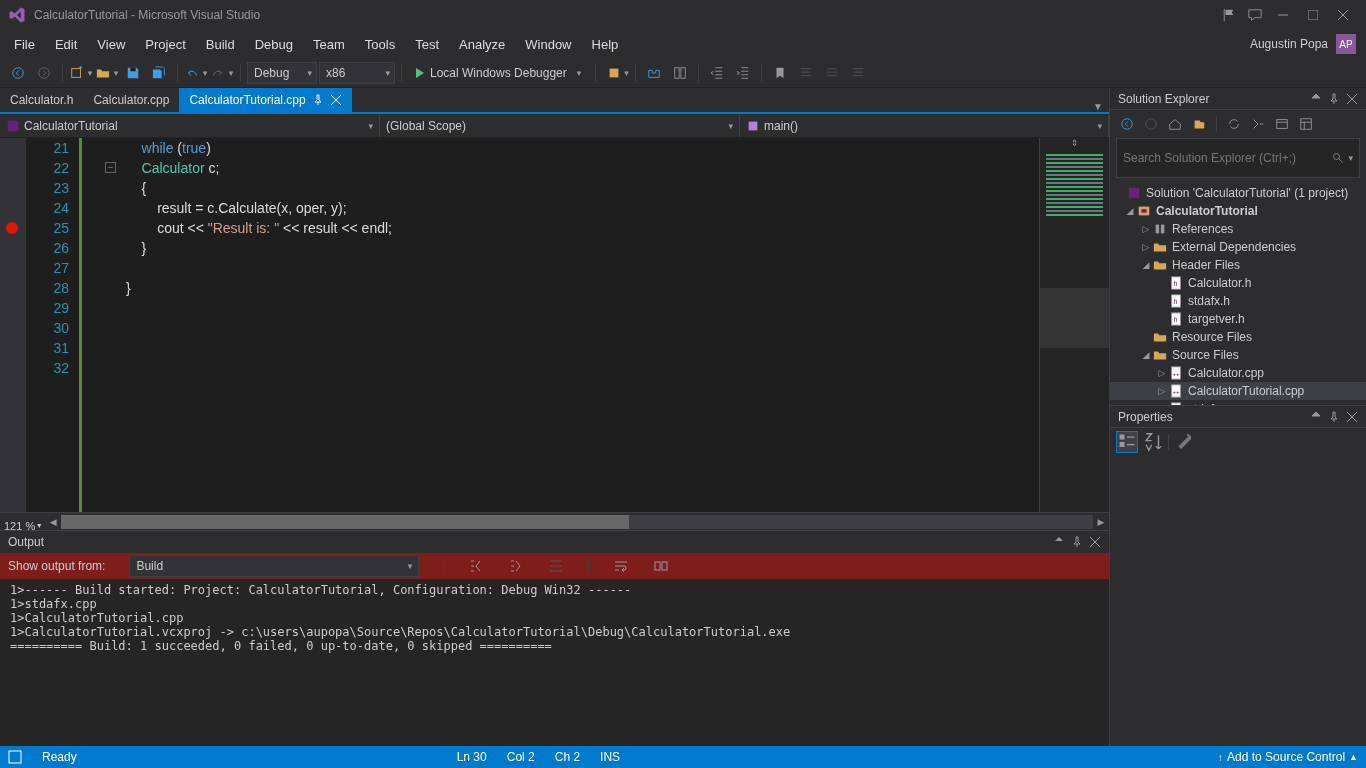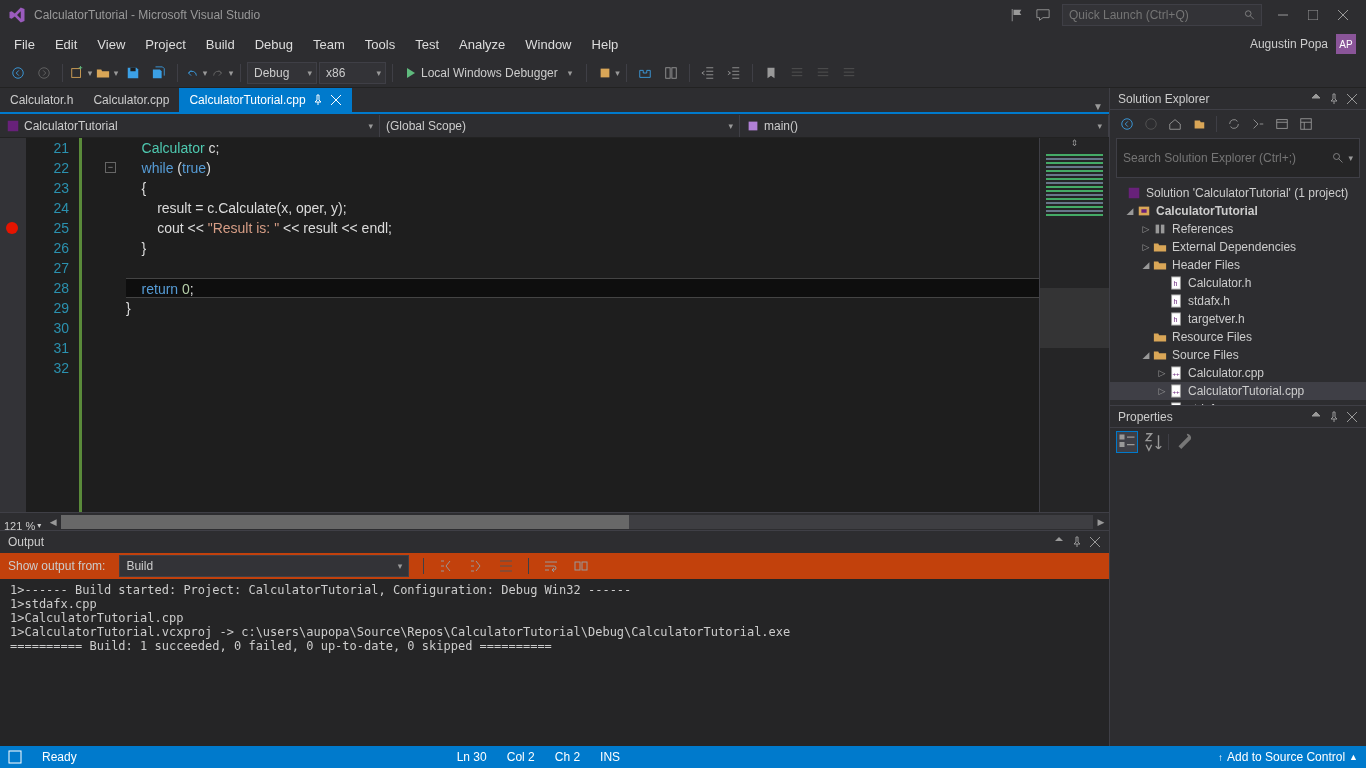--- a/index.html
+++ b/index.html
@@ -68,21 +68,21 @@
 .zoombar .zoom { padding:0 4px; display:flex; align-items:center;margin-top:8px; }
 .zoombar .zoom::after { content:"▾"; font-size:8px; margin-left:2px; }
 .zoombar .scrollbtn { width:16px; text-align:center; font-size:9px; color:#999; }
 .zoombar .scrolltrack { flex:1; height:14px; background:#3e3e42; position:relative; }
 .zoombar .scrollthumb { position:absolute; left:0; top:0; bottom:0; width:55%; background:#686868; }
 
 .output-panel { display:flex; flex-direction:column; border-top:1px solid #3f3f46; background:#252526; height:216px; }
 .panel-header { height:22px; background:#2d2d30; display:flex; align-items:center; padding:0 8px; font-size:12px; }
 .panel-header .spacer { flex:1; }
 .panel-header .pbtn { width:12px; height:12px; margin-left:6px; fill:#999; }
-.output-toolbar { height:26px; display:flex; align-items:center; padding:0 8px; gap:14px; background:#c2410c; }
+.output-toolbar { height:26px; display:flex; align-items:center; padding:0 8px; gap:24px; background:#7f1d1d; }
 .output-toolbar .combo { width:290px; height:22px; background:#333337; border:1px solid #3f3f46; padding:0 6px; font-size:12px; display:flex; align-items:center; position:relative; }
 .output-toolbar .combo::after { content:"▾"; position:absolute; right:6px; font-size:9px; color:#999; }
 .output-toolbar .icn { width:16px; height:16px; }
 .output-text { flex:1; font-family:Consolas,monospace; font-size:12px; color:#ccc; padding:4px 10px; white-space:pre; overflow:hidden; }
 
 .rightcol { flex:1; display:flex; flex-direction:column; }
 .panel-head { height:22px; background:#2d2d30; display:flex; align-items:center; padding:0 8px; font-size:12px; border-bottom:1px solid #3f3f46; }
 .panel-head .spacer{flex:1;}
 .panel-head .pbtn{width:12px;height:12px;margin-left:6px;fill:#999;stroke:#999;}
 .sln-toolbar { height:28px; display:flex; align-items:center; padding:0 6px; gap:2px; }
@@ -118,27 +118,20 @@
       <path d="M17 2l5 2v16l-5 2-8-8-4 3-3-1V8l3-1 4 3 8-8zm0 5l-5 5 5 5V7z" fill="#9a5bbd"></path>
     </svg>
   <span class="title">CalculatorTutorial - Microsoft Visual Studio</span>
   <span class="spacer"></span>
   <svg class="notif-icon" viewBox="0 0 16 16">
       <path d="M2 1h1v14H2zM4 2h9l-2 3 2 3H4z" fill="#999"></path>
     </svg>
   <svg class="feedback-icon" viewBox="0 0 16 16">
       <path d="M1 2h14v9H8l-4 3v-3H1z" fill="none" stroke="#999"></path>
     </svg>
-  <div class="quicklaunch">
-    <input placeholder="Quick Launch (Ctrl+Q)" style="">
-    <svg class="search-icon" viewBox="0 0 16 16">
-        <circle cx="6" cy="6" r="4" fill="none" stroke="#999"></circle>
-        <path d="M9 9l5 5" stroke="#999"></path>
-      </svg>
-  </div>
   <div class="winbtn">
       <svg viewBox="0 0 10 10">
         <path d="M0 5h10" stroke="#999"></path>
       </svg>
     </div>
   <div class="winbtn">
       <svg viewBox="0 0 10 10">
         <rect x="0" y="0" width="10" height="10" stroke="#999" fill="none"></rect>
       </svg>
     </div>
@@ -199,21 +192,21 @@
         <path d="M4 8a5 5 0 0 1 9 3M4 8l3-3M4 8l3 3" fill="none" stroke="#3ba0e6"></path>
       </svg>
     </div>
   <div class="btn split">
       <svg viewBox="0 0 16 16">
         <path d="M12 8a5 5 0 0 0-9 3M12 8l-3-3M12 8l-3 3" fill="none" stroke="#666"></path>
       </svg>
     </div>
   <div class="sep"></div>
   <div class="combo" style="width:70px">Debug</div>
-  <div class="combo" style="width:67px">x86</div>
+  <div class="combo" style="width:76px">x86</div>
   <div class="sep"></div>
   <div class="startbtn split">
       <span class="play"></span>
       <span>Local Windows Debugger</span>
     </div>
   <div class="sep"></div>
   <div class="btn">
       <svg viewBox="0 0 16 16">
         <rect x="3" y="3" width="10" height="10" fill="#d9a657"></rect>
       </svg>
@@ -333,28 +326,27 @@
           <div style="height: 20px;"></div>
           <div style="height: 20px;"></div>
           <div style="height: 20px;"></div>
           <div style="height: 20px;"></div>
           <div style="height: 20px;"></div>
           <div style="height: 20px;"></div>
           <div style="height: 20px;"></div>
           <div style="height: 20px;"></div>
         </div>
       <div class="code" id="code">
+          <div class="code-line">    <span class="k">while</span><span class="p"> (</span><span class="k">true</span><span class="p">)</span></div>
           <div class="code-line">    <span class="t">Calculator</span><span class="p"> c;</span></div>
-          <div class="code-line">    <span class="k">while</span><span class="p"> (</span><span class="k">true</span><span class="p">)</span></div>
           <div class="code-line">    <span class="p">{</span></div>
           <div class="code-line">        <span class="p">result = c.Calculate(x, oper, y);</span></div>
           <div class="code-line">        <span class="p">cout &lt;&lt; </span><span class="s">"Result is: "</span><span class="p"> &lt;&lt; result &lt;&lt; endl;</span></div>
           <div class="code-line">    <span class="p">}</span></div>
           <div class="code-line"></div>
-          <div class="code-line current">    <span class="k">return</span><span class="p"> </span><span class="n">0</span><span class="p">;</span></div>
           <div class="code-line"><span class="p">}</span></div>
           <div class="code-line"></div>
           <div class="code-line"></div>
         </div>
       <div class="minimap">
         <div class="splitter">⇕</div>
         <div style="padding:4px 0">
           <div class="chunk"></div>
             <div class="chunk b"></div>
             <div class="chunk"></div>

